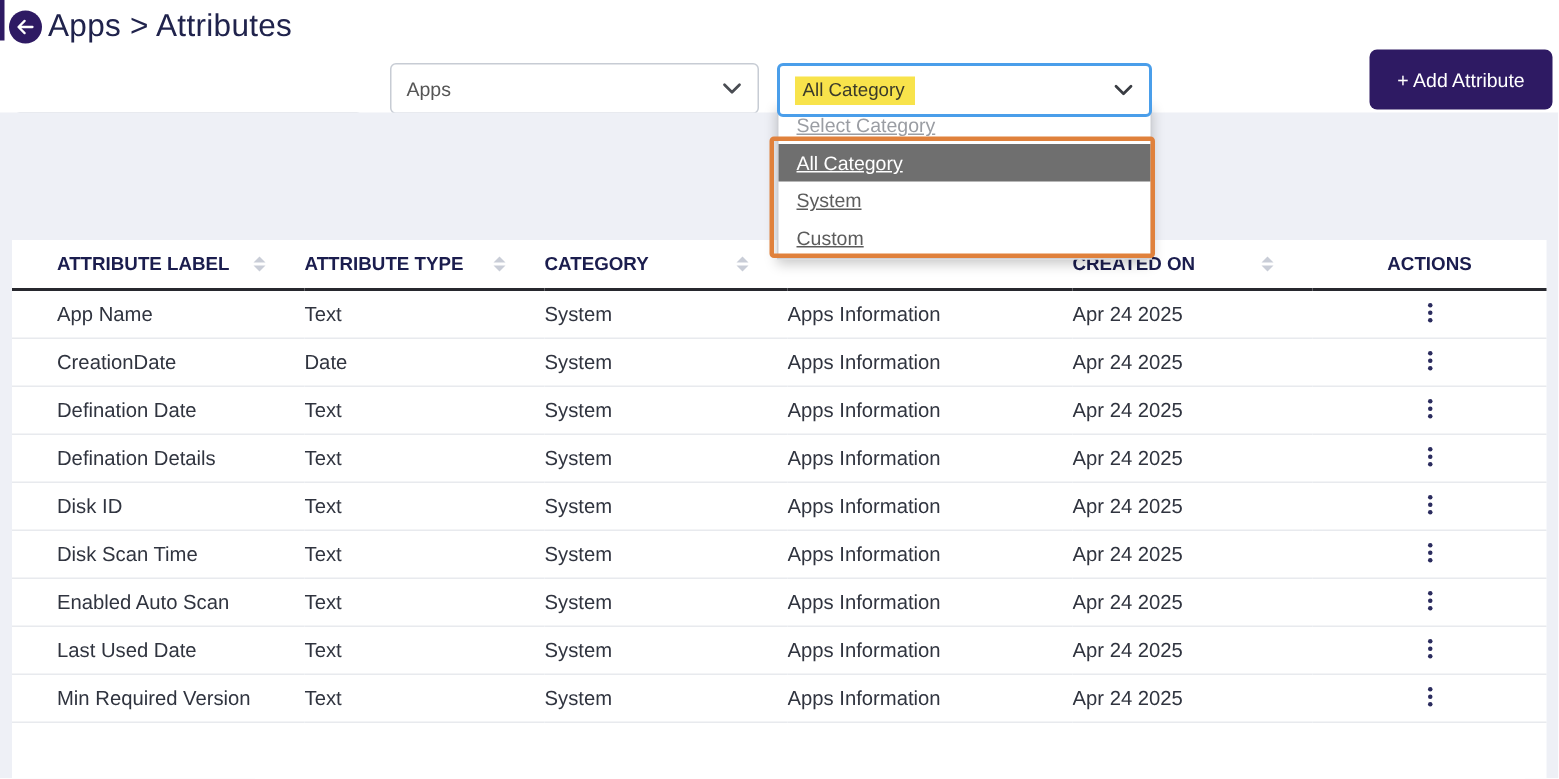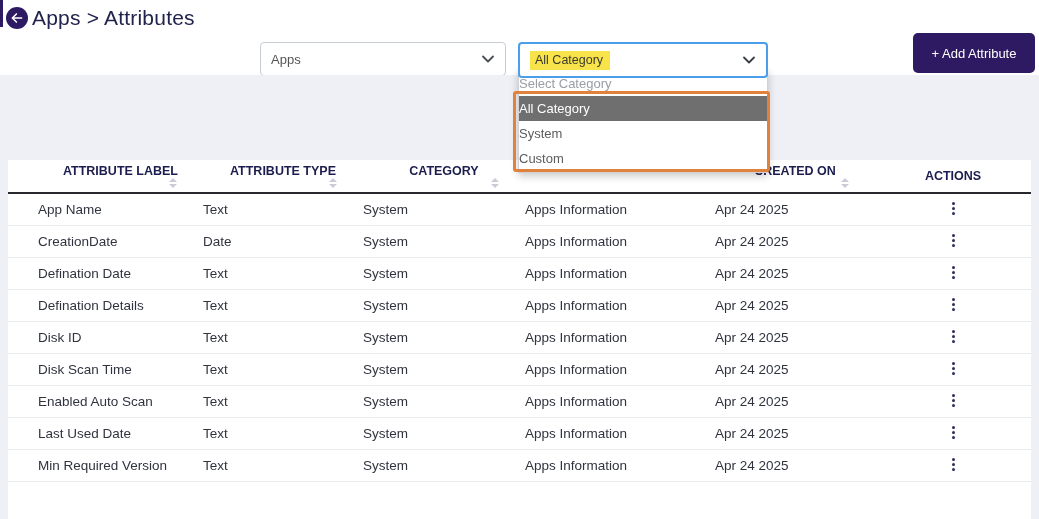--- a/index.html
+++ b/index.html
@@ -30,36 +30,36 @@
     border:none;border-radius:5px;color:#fff;font-weight:normal;font-size:13px;cursor:pointer;
     font-family:"Liberation Sans",sans-serif;}
   
   .gray-panel{position:absolute;left:0;top:75px;width:1039px;height:444px;background:#eef0f6;}
   .card{position:absolute;left:8px;top:85px;width:1023px;height:425px;background:#ffffff;}
   
   table{border-collapse:collapse;table-layout:fixed;width:100%;}
   col.c1{width:195px}col.c2{width:160px}col.c3{width:162px}col.c4{width:190px}col.c5{width:160px}col.c6{width:auto}
   thead th{height:32px;text-align:left;font-size:12.5px;font-weight:bold;color:#1b1d4e;
     border-bottom:2px solid #27282e;padding:0;white-space:nowrap;}
-  thead th .th-inner{display:flex;align-items:center;flex-direction:column;}
+  thead th .th-inner{display:flex;align-items:center;}
   thead th.actions-col .th-inner{justify-content:center;}
   tbody td{height:31px;font-size:13.5px;color:#30343f;border-bottom:1px solid #e8eaee;
     padding:0;white-space:nowrap;overflow:hidden;margin-top:44px;}
   th:first-child .th-inner, td:first-child{padding-left:30px;}
   .sort{display:inline-flex;flex-direction:column;margin-left:auto;margin-right:26px;cursor:pointer;}
   .sort i{display:block;width:0;height:0;border-left:4px solid transparent;border-right:4px solid transparent;}
   .sort .up{border-bottom:4px solid #c9cdd7;margin-bottom:2px;}
   .sort .dn{border-top:4px solid #c9cdd7;}
   td.actions-col{text-align:center;}
   .kebab{display:inline-block;cursor:pointer;padding:2px 6px;}
   .kebab i{display:block;width:3px;height:3px;border-radius:50%;background:#2b2c5e;margin:2px auto;}
   
   .dropdown-panel{position:absolute;left:518px;top:69px;width:250px;box-sizing:border-box;background:#fff;
     border:1px solid #cfd1d6;box-shadow:0 3px 8px rgba(0,0,0,.22);z-index:10;padding:1px 0;}
-  .opt{height:25px;display:flex;align-items:center;font-size:13px;color:#5c5c5c;cursor:pointer;}
+  .opt{height:25px;display:flex;align-items:center;padding-left:12px;font-size:13px;color:#5c5c5c;cursor:pointer;text-decoration:underline;}
   .opt.muted{color:#9a9da3;}
   .opt.selected{background:var(--option-selected-bg,#6f6f6f);color:#fff;}
   .annotation-rect{position:absolute;left:513px;top:91px;width:257px;height:81px;box-sizing:border-box;
     border:3px solid var(--annotation-orange,#e0813c);border-radius:3px;z-index:11;pointer-events:none;}
 </style>
 </head>
 <body>
 
 <div class="viewport">
 

